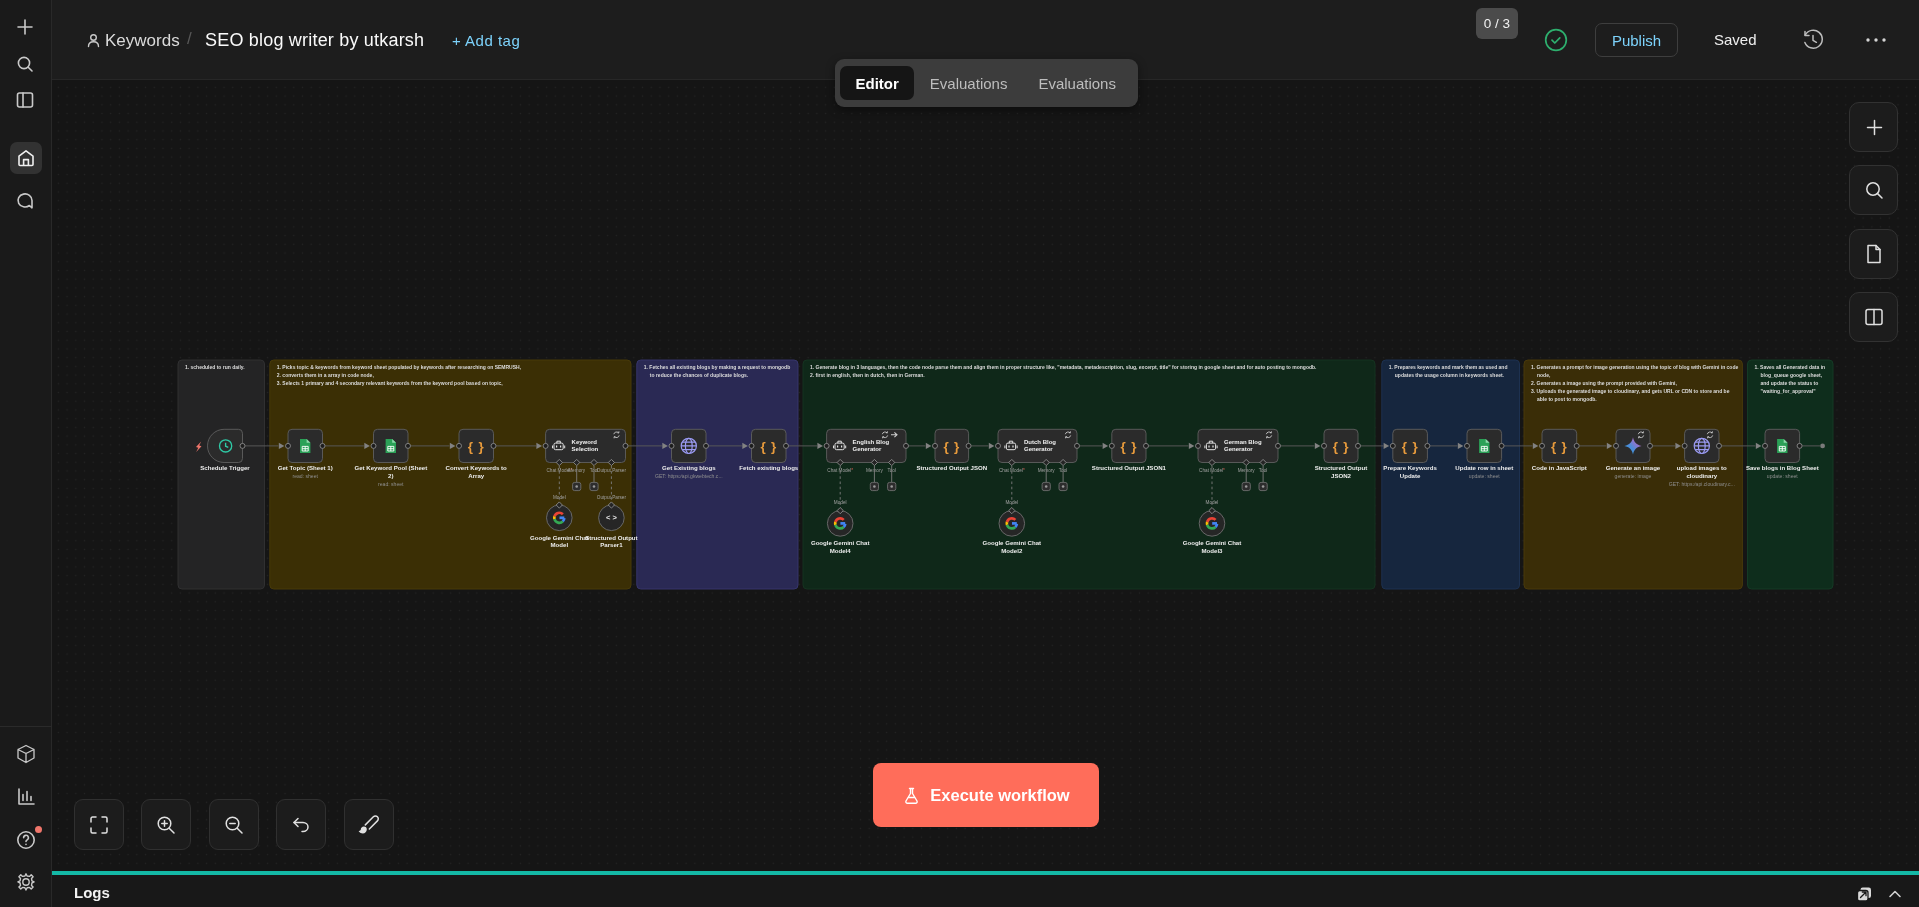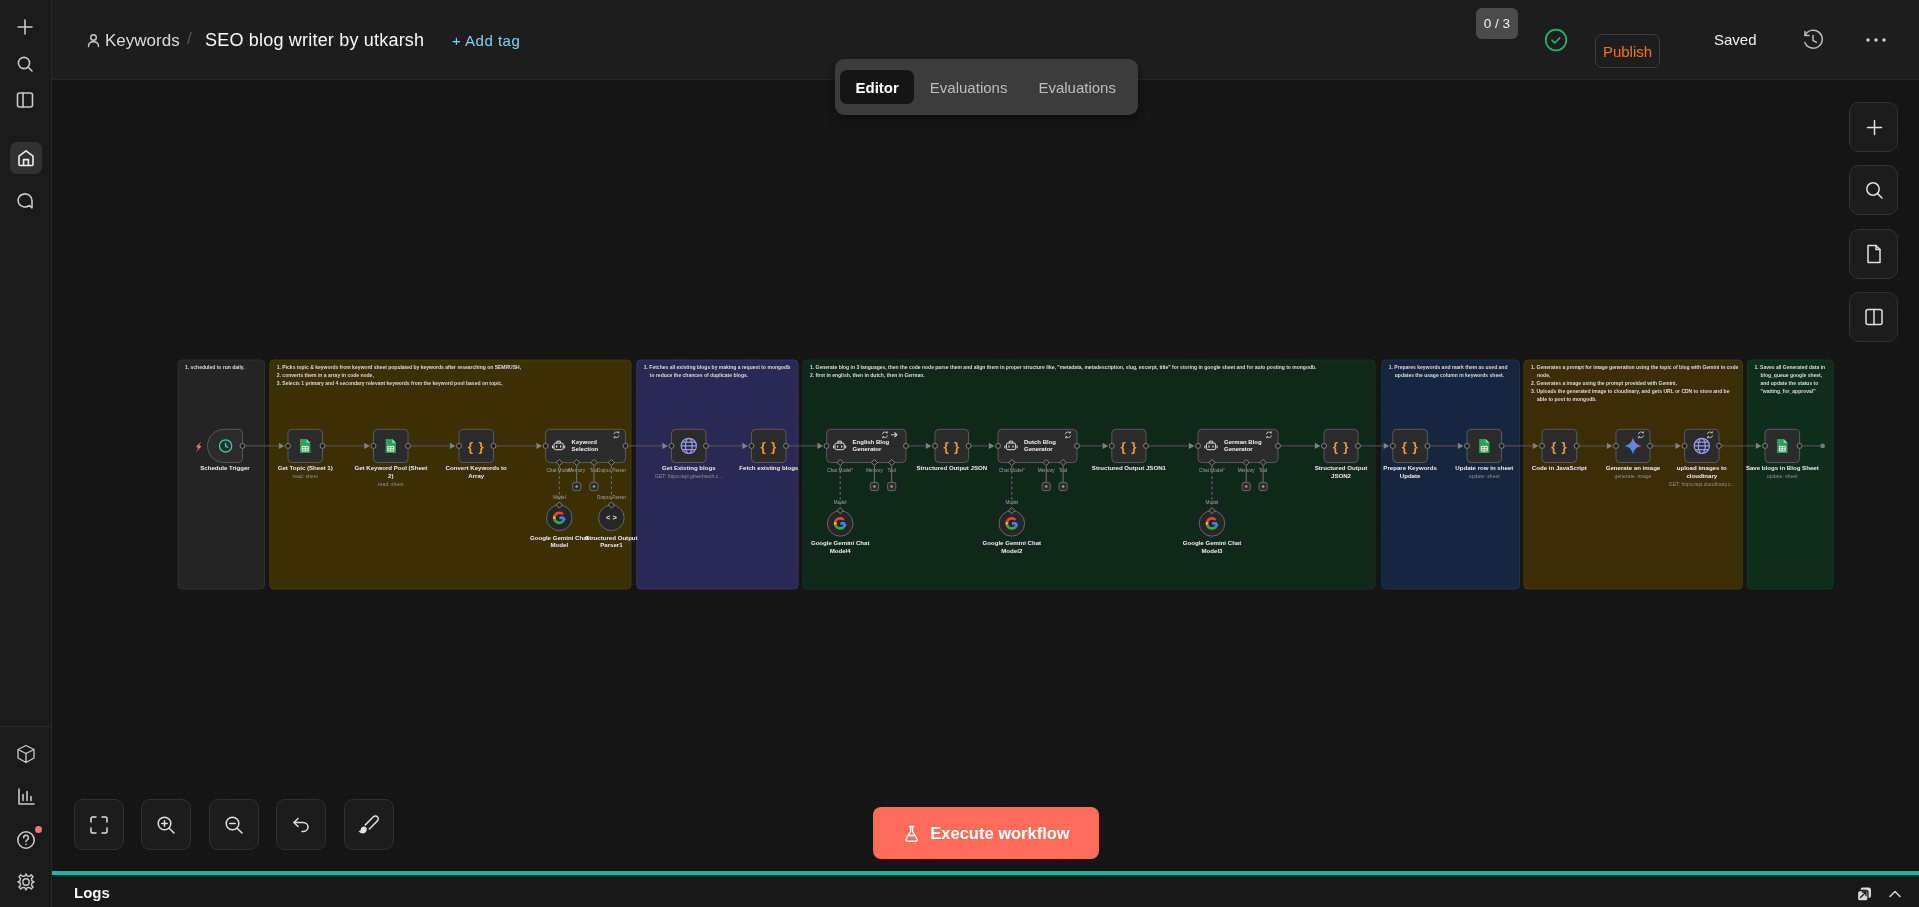--- a/index.html
+++ b/index.html
@@ -1,28 +1,28 @@
 <!DOCTYPE html>
 <html><head><meta charset="utf-8"><style>
 *{margin:0;padding:0;box-sizing:border-box}
 html,body{width:1919px;height:907px;overflow:hidden;background:#151515;font-family:'Liberation Sans',sans-serif}
 #canvas{position:absolute;left:52px;top:80px;right:0;bottom:36px;
  background-image:radial-gradient(circle,#242424 0.8px,transparent 1px);background-size:8.72px 8.72px;background-position:2px 3px}
 #header{position:absolute;left:52px;top:0;width:1867px;height:80px;background:#1d1d1d;border-bottom:1px solid #272727;z-index:5}
 #sidebar{position:absolute;left:0;top:0;width:52px;height:907px;background:#1a1a1a;border-right:1px solid #292929;z-index:8}
 .hbtn{position:absolute;display:flex;align-items:center;justify-content:center}
-#tabbar{position:absolute;left:835px;top:59px;width:303px;height:56px;background:#3c3c3c;border-radius:9px;z-index:6;
+#tabbar{position:absolute;left:835px;top:59px;width:303px;height:48px;background:#3c3c3c;border-radius:9px;z-index:6;
  box-shadow:0 3px 10px rgba(0,0,0,.45);display:flex;align-items:center;padding:5px}
 .tab{font-size:15px;color:#bdbdbd;padding:0 15.5px;height:34px;display:flex;align-items:center;border-radius:7px}
 .tab.active{background:#151515;color:#fff;font-weight:700}
 .rbtn{position:absolute;left:1849px;width:49px;height:50px;background:#1c1c1c;border:1px solid #323232;border-radius:10px;
  display:flex;align-items:center;justify-content:center;z-index:4}
 .bbtn{position:absolute;width:50px;height:51px;top:799px;background:#1c1c1c;border:1px solid #303030;border-radius:9px;
  display:flex;align-items:center;justify-content:center;z-index:4}
-#exec{position:absolute;left:873px;top:807px;width:226px;height:52px;background:#ff6d5a;border-radius:8px;z-index:4;
+#exec{position:absolute;left:873px;top:763px;width:226px;height:64px;background:#ff6d5a;border-radius:8px;z-index:4;
  display:flex;align-items:center;justify-content:center;gap:9px;color:#fff;font-weight:700;font-size:16.5px}
 #logs{position:absolute;left:52px;top:871px;width:1867px;height:36px;background:#181818;border-top:4px solid #14b8a6;z-index:5}
 #logs .t{position:absolute;left:22px;top:9px;font-size:15px;font-weight:700;color:#f2f2f2}
 svg{display:block}
 </style></head>
 <body>
 <div id="canvas"></div>
 <svg width="1919" height="907" viewBox="0 0 1919 907" style="position:absolute;left:0;top:0" font-family="'Liberation Sans',sans-serif">
     <defs>
       <linearGradient id="gemgrad" x1="0%" y1="100%" x2="100%" y2="0%">
@@ -458,21 +458,21 @@
     <div style="position:absolute;left:135px;top:29px;font-size:17px;color:#585858">/</div>
     <div style="position:absolute;left:153px;top:30px;font-size:18px;letter-spacing:0.2px;color:#fafafa">SEO blog writer by utkarsh</div>
     <div style="position:absolute;left:400px;top:32px;font-size:15px;letter-spacing:0.5px;color:#7dd3fc">+ Add tag</div>
     <div style="position:absolute;left:1424px;top:8px;width:42px;height:31px;background:#4b4b4b;border-radius:6px;color:#f2f2f2;font-size:13.5px;display:flex;align-items:center;justify-content:center">0 / 3</div>
     <div class="hbtn" style="left:1492px;top:28px">
       <svg width="24" height="24" viewBox="0 0 24 24" fill="none" stroke="#2eaf6e" stroke-width="1.7" stroke-linecap="round" stroke-linejoin="round">
         <circle cx="12" cy="12" r="10.3"></circle>
         <path d="M8,12.2 l2.8,2.8 5,-5.2"></path>
       </svg>
     </div>
-    <div style="position:absolute;left:1543px;top:34px;width:65px;height:34px;border:1px solid #3e3e3e;border-radius:7px;color:#f97316;font-size:15px;display:flex;align-items:center;justify-content:center">Publish</div>
+    <div style="position:absolute;left:1543px;top:23px;width:83px;height:34px;border:1px solid #3e3e3e;border-radius:7px;color:#7dd3fc;font-size:15px;display:flex;align-items:center;justify-content:center">Publish</div>
     <div style="position:absolute;left:1662px;top:31px;font-size:15px;font-weight:400;color:#efefef">Saved</div>
     <div class="hbtn" style="left:1750px;top:29px">
       <svg width="22" height="22" viewBox="0 0 22 22" fill="none" stroke="#bdbdbd" stroke-width="1.5" stroke-linecap="round" stroke-linejoin="round">
         <path d="M3.2,6.2 A9,9 0 1 1 2.9,13.5"></path>
         <path d="M3,2.5 v4 h4"></path>
         <path d="M11,6.5 v4.8 l3.4,2"></path>
       </svg>
     </div>
     <div class="hbtn" style="left:1812px;top:36px">
       <svg width="24" height="8">

